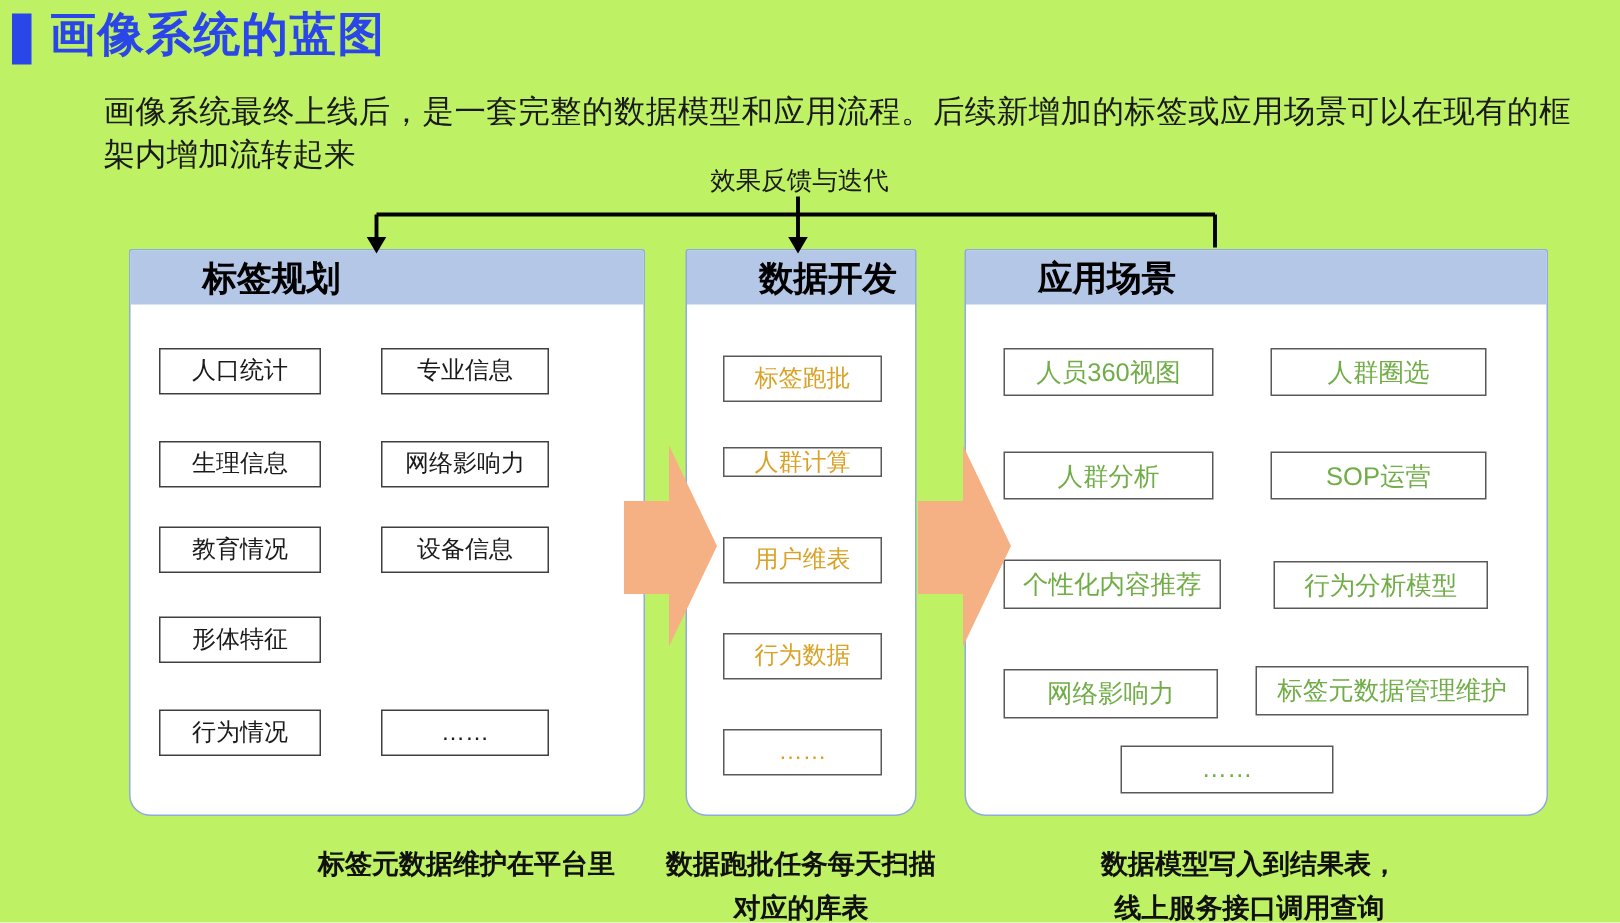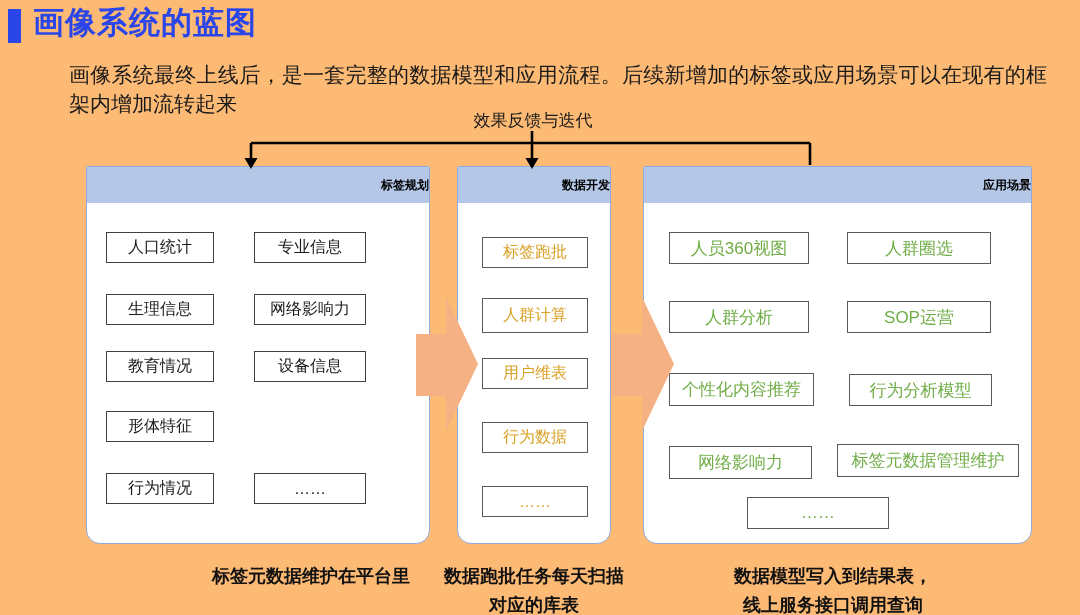--- a/index.html
+++ b/index.html
@@ -1,36 +1,36 @@
 <!DOCTYPE html>
 <html style="--accent: #2b46e8; --header-bg: #b4c7e7; --panel-border: #8faadc; --arrow-orange: #f5b183; --tag-orange: #d9a226; --tag-green: #70ad47;"><head>
 <meta charset="utf-8">
 <style>
   html,body{margin:0;padding:0;background:#fff;}
   #canvas{
-    position:relative;width:1080px;height:615px;background:#fdba74;overflow:hidden;
+    position:relative;width:1080px;height:615px;background:#bef264;overflow:hidden;
     font-family:"Liberation Sans","DejaVu Sans",sans-serif;color:#111;
   }
   
   .title-row{position:absolute;left:0;top:0;height:50px;}
   .title-bar{position:absolute;left:8px;top:9px;width:13px;height:34px;background:var(--accent,#2b46e8);}
   .page-title{position:absolute;left:33px;top:2px;margin:0;font-size:31px;font-weight:800;
     color:var(--accent,#2b46e8);letter-spacing:1px;white-space:nowrap;}
   
   .intro{position:absolute;left:69px;top:60px;width:978px;margin:0;font-size:21px;
     line-height:29px;color:#1a1a1a;text-align:justify;}
   
   .feedback-label{position:absolute;left:433px;top:109px;width:200px;text-align:center;
     font-size:17px;color:#1a1a1a;}
   svg.overlay{position:absolute;left:0;top:0;width:1080px;height:615px;pointer-events:none;}
   
   .panel{position:absolute;top:166px;height:378px;background:#fff;
     border:1.5px solid var(--panel-border,#8faadc);border-radius:2px 2px 14px 14px;box-sizing:border-box;}
   .panel-header{height:36px;line-height:36px;background:var(--header-bg,#b4c7e7);
-    text-align:right;font-size:12px;font-weight:700;color:#000;border-radius:1px 1px 0 0;}
+    text-align:left;font-size:23px;font-weight:700;color:#000;border-radius:1px 1px 0 0;padding-left:48px;}
   #panel-1{left:86px;width:344px;}
   #panel-2{left:457px;width:154px;}
   #panel-3{left:643px;width:389px;}
   .tag{position:absolute;background:#fff;box-sizing:border-box;display:flex;
     align-items:center;justify-content:center;font-size:16px;white-space:nowrap;text-align:right;}
   .tag.t1{border:1.5px solid #3f3f3f;color:#1a1a1a;}
   .tag.t2{border:1.5px solid #595959;color:var(--tag-orange,#d9a226);}
   .tag.t3{border:1.5px solid #595959;color:var(--tag-green,#70ad47);font-size:17px;}
   
   .caption{position:absolute;top:562px;text-align:center;font-size:18px;font-weight:700;
@@ -62,21 +62,21 @@
     <div class="tag t1" style="left:19px;top:184px;width:108px;height:31px">教育情况</div>
     <div class="tag t1" style="left:19px;top:244px;width:108px;height:31px">形体特征</div>
     <div class="tag t1" style="left:167px;top:184px;width:112px;height:31px">设备信息</div>
     <div class="tag t1" style="left:19px;top:306px;width:108px;height:31px">行为情况</div>
     <div class="tag t1" style="left:167px;top:306px;width:112px;height:31px">……</div>
   </div>
 
   <div class="panel" id="panel-2">
     <div class="panel-header">数据开发</div>
     <div class="tag t2" style="left:24px;top:70px;width:106px;height:31px">标签跑批</div>
-    <div class="tag t2" style="left:24px;top:131px;width:106px;height:35px">人群计算</div>
+    <div class="tag t2" style="left:24px;top:131px;width:106px;height:20px">人群计算</div>
     <div class="tag t2" style="left:24px;top:191px;width:106px;height:31px">用户维表</div>
     <div class="tag t2" style="left:24px;top:255px;width:106px;height:31px">行为数据</div>
     <div class="tag t2" style="left:24px;top:319px;width:106px;height:31px">……</div>
   </div>
 
   <div class="panel" id="panel-3">
     <div class="panel-header">应用场景</div>
     <div class="tag t3" style="left:25px;top:65px;width:140px;height:32px">人员360视图</div>
     <div class="tag t3" style="left:203px;top:65px;width:144px;height:32px">人群圈选</div>
     <div class="tag t3" style="left:25px;top:134px;width:140px;height:32px">人群分析</div>

